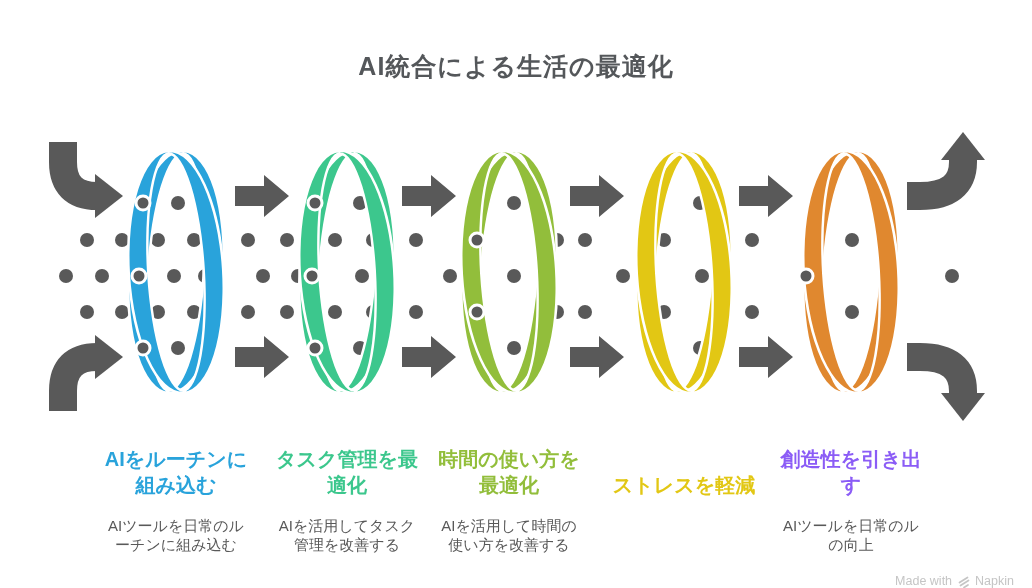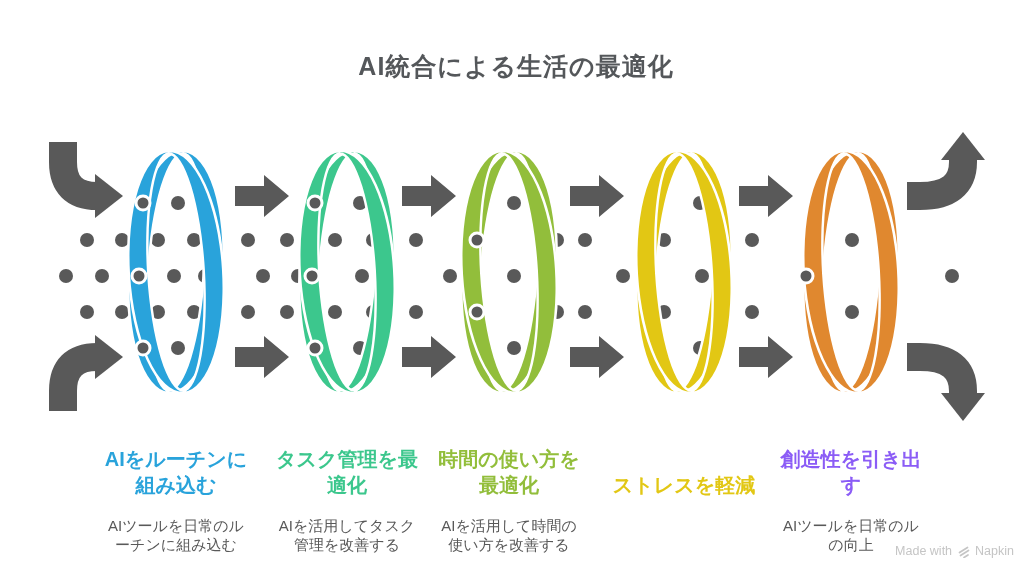--- a/index.html
+++ b/index.html
@@ -14,21 +14,21 @@
   #flow-svg{position:absolute;top:0;left:0;width:1032px;height:588px;}
   .stage{
     position:absolute;top:426px;width:170px;text-align:center;white-space:pre-line;
   }
   .stage-title{
     font-size:20px;line-height:26px;font-weight:bold;height:54px;
     display:flex;align-items:flex-end;justify-content:center;
   }
   .stage-desc{font-size:15px;line-height:19px;color:#595959;}
   .watermark{
-    position:absolute;right:18px;bottom:30px;display:flex;align-items:center;gap:5px;
+    position:absolute;right:18px;bottom:0;display:flex;align-items:center;gap:5px;
     font-size:12.5px;color:#C5C5C5;
   }
   .napkin-logo{display:inline-block;}
 </style>
 </head>
 <body>
 
 <div class="canvas">
 
   <div class="page-title">AI統合による生活の最適化</div>

